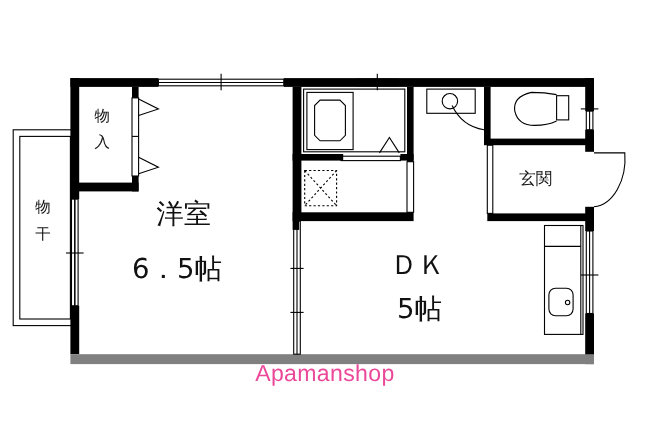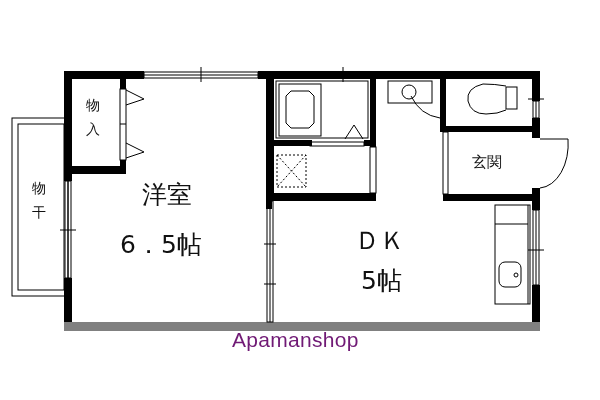--- a/index.html
+++ b/index.html
@@ -1,19 +1,19 @@
 <!DOCTYPE html>
 <html><head>
 <meta charset="utf-8">
 <style>
   html,body{margin:0;padding:0;background:#fff;}
   body{width:600px;height:400px;position:relative;overflow:hidden;font-family:"DejaVu Sans",sans-serif;}
   svg{position:absolute;left:0;top:0;}
   .lbl{font-family:"DejaVu Sans",sans-serif;fill:#111;}
-  .wm{position:absolute;left:232px;top:328px;font-family:"Liberation Sans",sans-serif;font-size:21px;color:#701a75;letter-spacing:0.3px;}
+  .wm{position:absolute;left:232px;top:328px;font-family:"Liberation Sans",sans-serif;font-size:21px;color:#ec4899;letter-spacing:0.3px;}
 </style>
 </head>
 <body>
 
 <svg width="600" height="400" viewBox="0 0 600 400">
 
   <g>
     <rect x="12" y="118" width="56" height="178" fill="none" stroke="#000" stroke-width="1"></rect>
     <rect x="18" y="124" width="46" height="166" fill="none" stroke="#000" stroke-width="1"></rect>
   </g>

